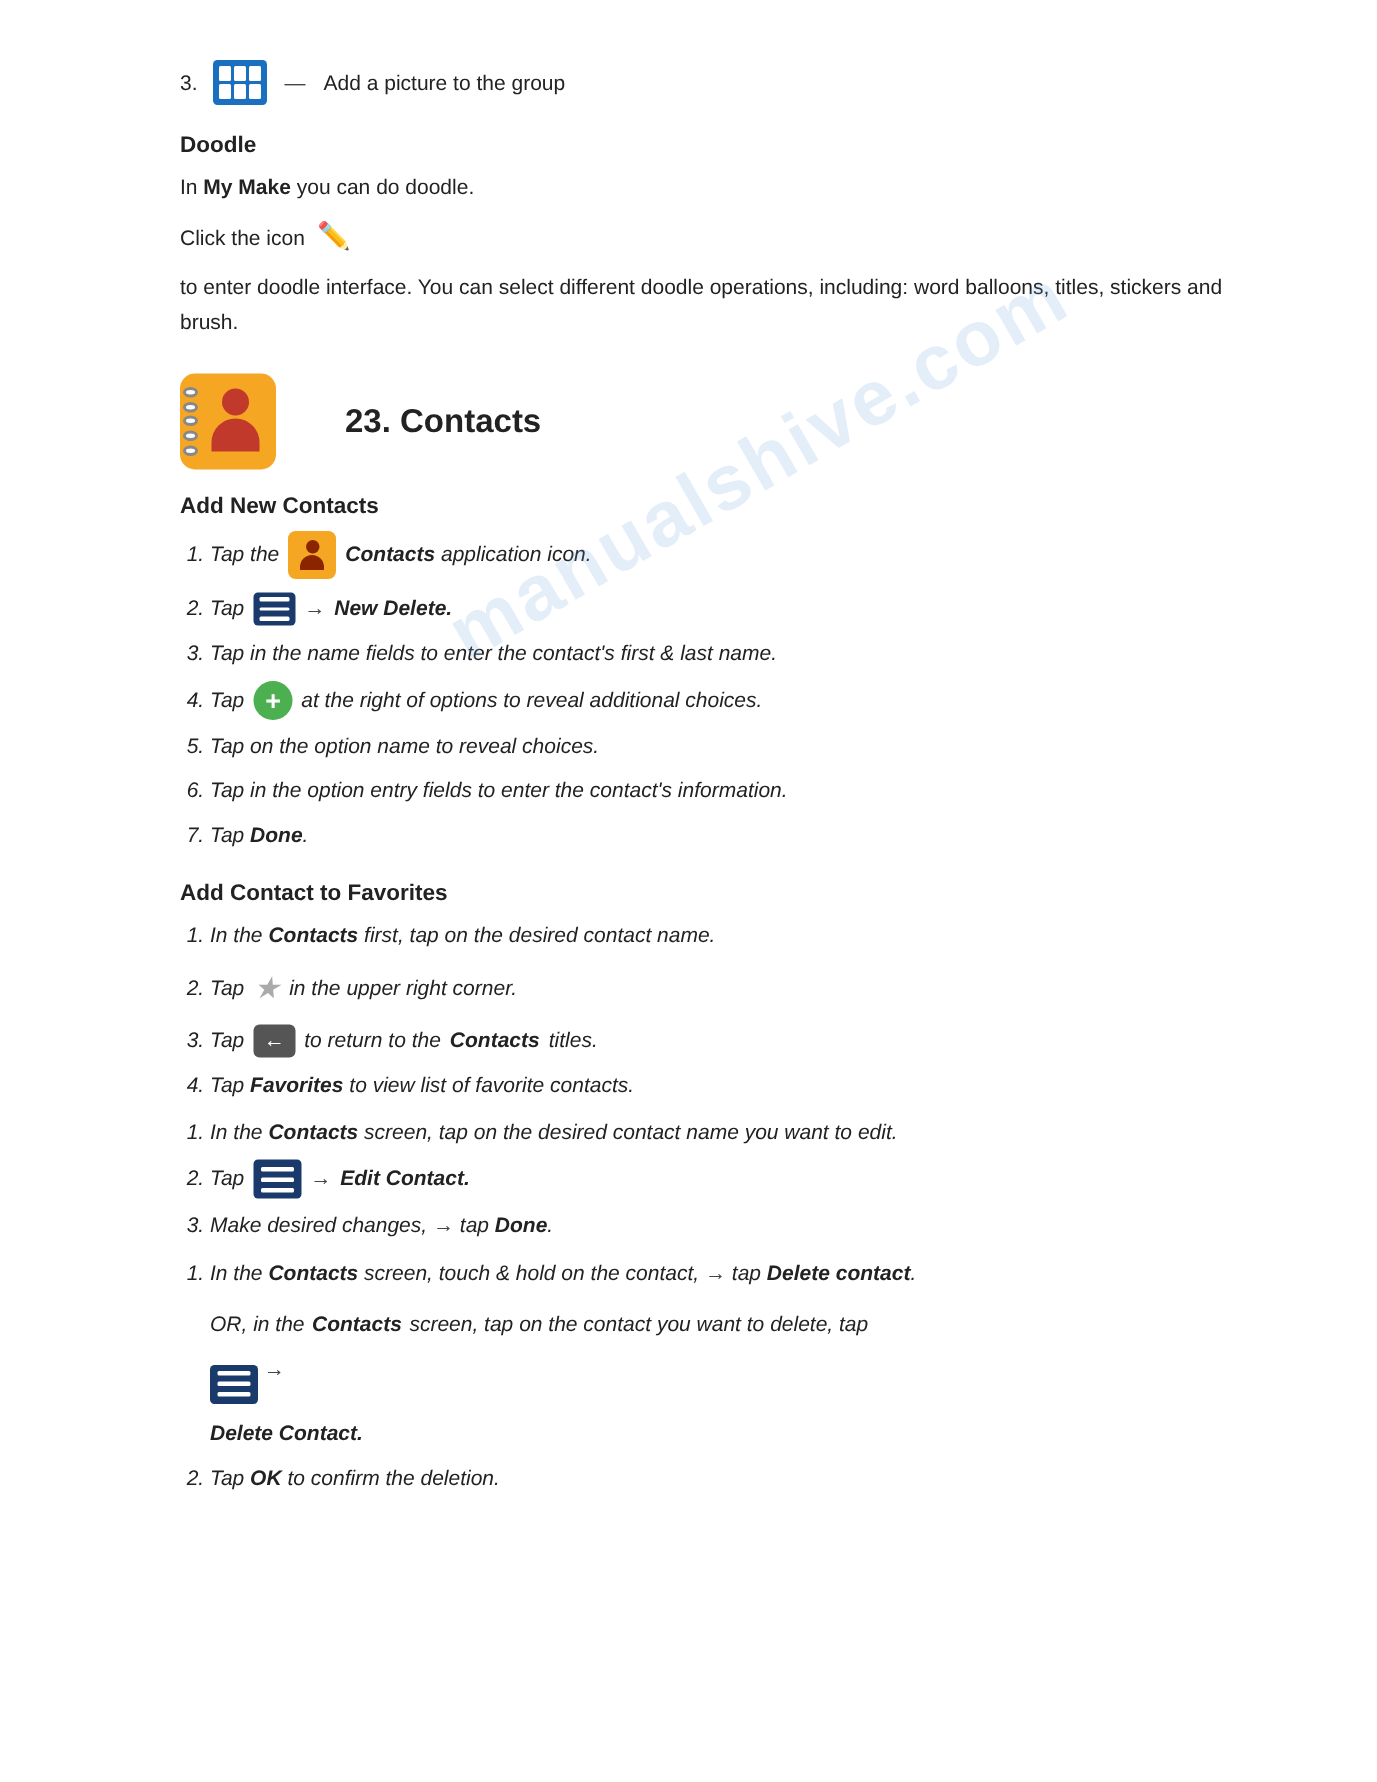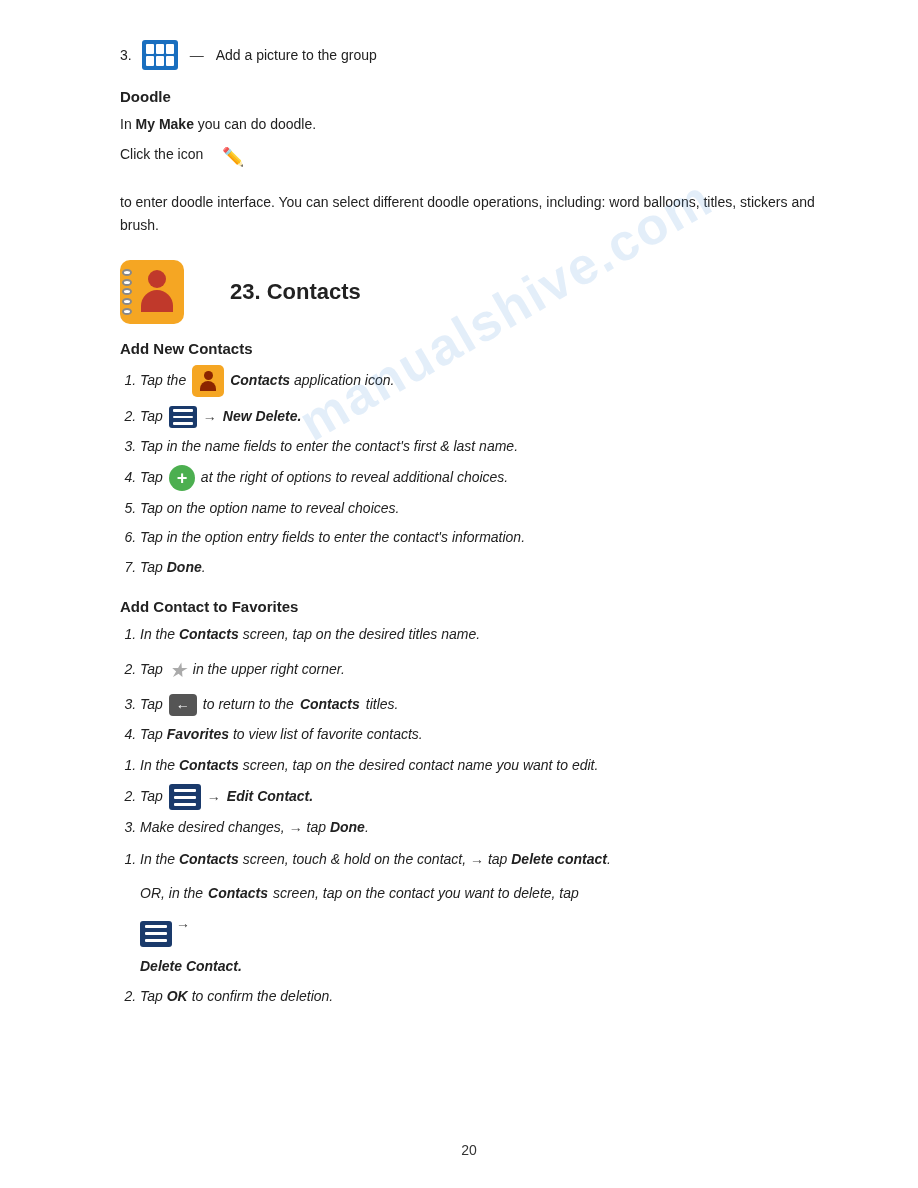--- a/index.html
+++ b/index.html
@@ -291,21 +291,21 @@
     </div>
     <span class="dash">—</span>
     <span>Add a picture to the group</span>
   </div>
 
   <h3>Doodle</h3>
   <p>
     In <span class="bold">My Make</span>
     <span> you can do doodle.</span>
   </p>
-  <p style="display:flex;align-items:flex-start;gap:19px;flex-wrap:wrap;">
+  <p style="display:flex;align-items:center;gap:8px;flex-wrap:wrap;">
     <span>Click the icon</span>
     <span class="doodle-icon">✏️</span>
     <span>to enter doodle interface. You can select different doodle operations, including: word balloons, titles, stickers and brush.</span>
   </p>
 
   <div class="section-header" style="margin-top:24px;gap:32px;">
     <div class="contacts-icon">
       <div class="contacts-icon-spiral">
         <div class="spiral-ring"></div>
         <div class="spiral-ring"></div>
@@ -364,21 +364,21 @@
       <span>Tap </span>
       <span class="bold">Done</span><span>.</span>
     </li>
   </ol>
 
   <h3>Add Contact to Favorites</h3>
   <ol>
     <li>
       <span>In the </span>
       <span class="bold">Contacts</span>
-      <span> screen, tap on the desired titles name.</span>
+      <span> first, tap on the desired contact name.</span>
     </li>
     <li>
       <div class="item-row">
         <span>Tap</span>
         <span class="star-icon">★</span>
         <span>in the upper right corner.</span>
       </div>
     </li>
     <li>
       <div class="item-row">
@@ -450,14 +450,13 @@
         </p>
       </div>
     </li>
     <li style="margin-top:4px;">
       <span> Tap </span>
       <span class="bold">OK</span>
       <span> to confirm the deletion.</span>
     </li>
   </ol>
 
-  <div class="page-number">20</div>
 </div>
 
 </body></html>

